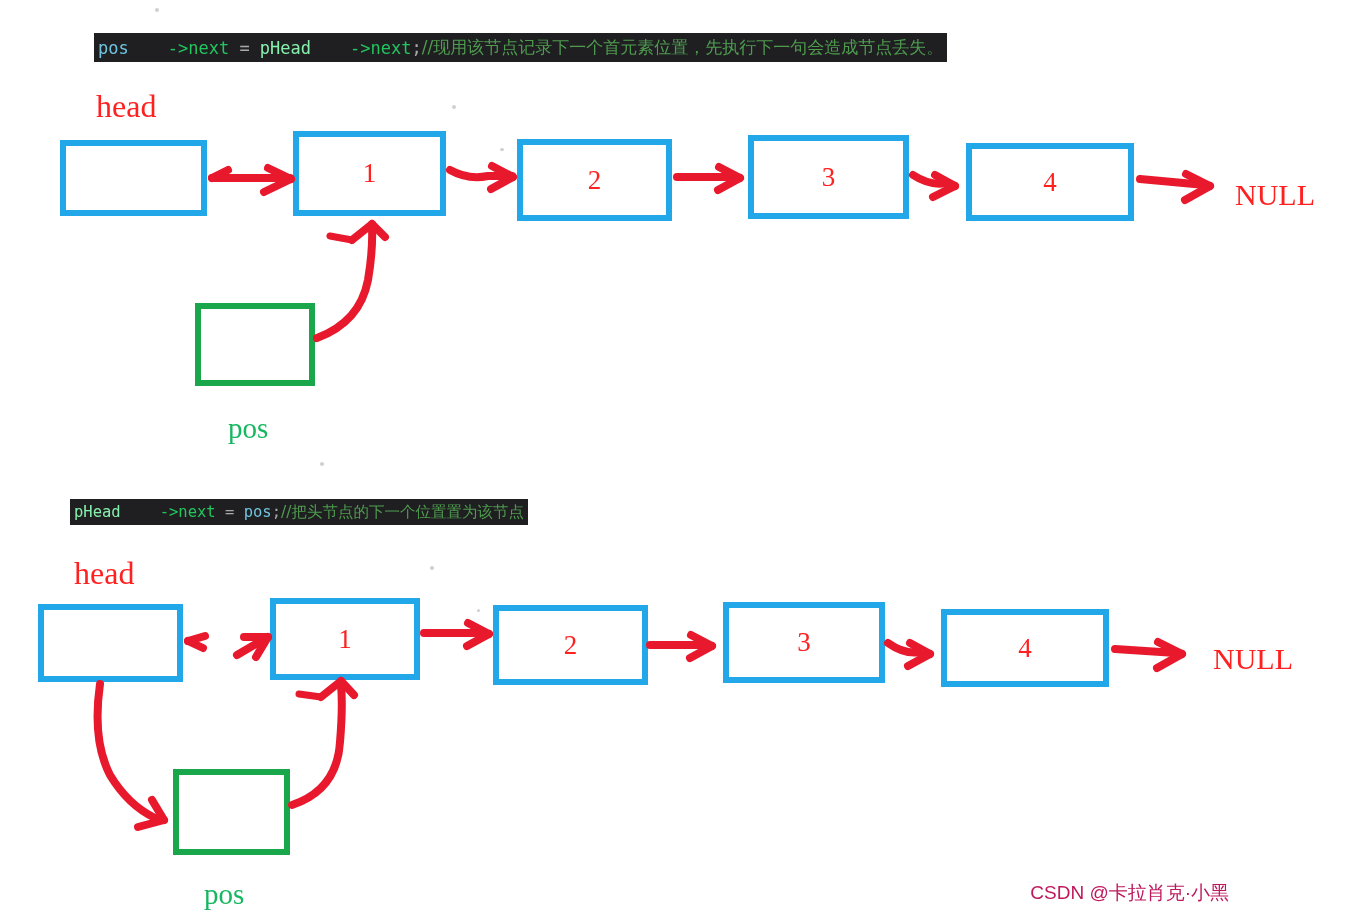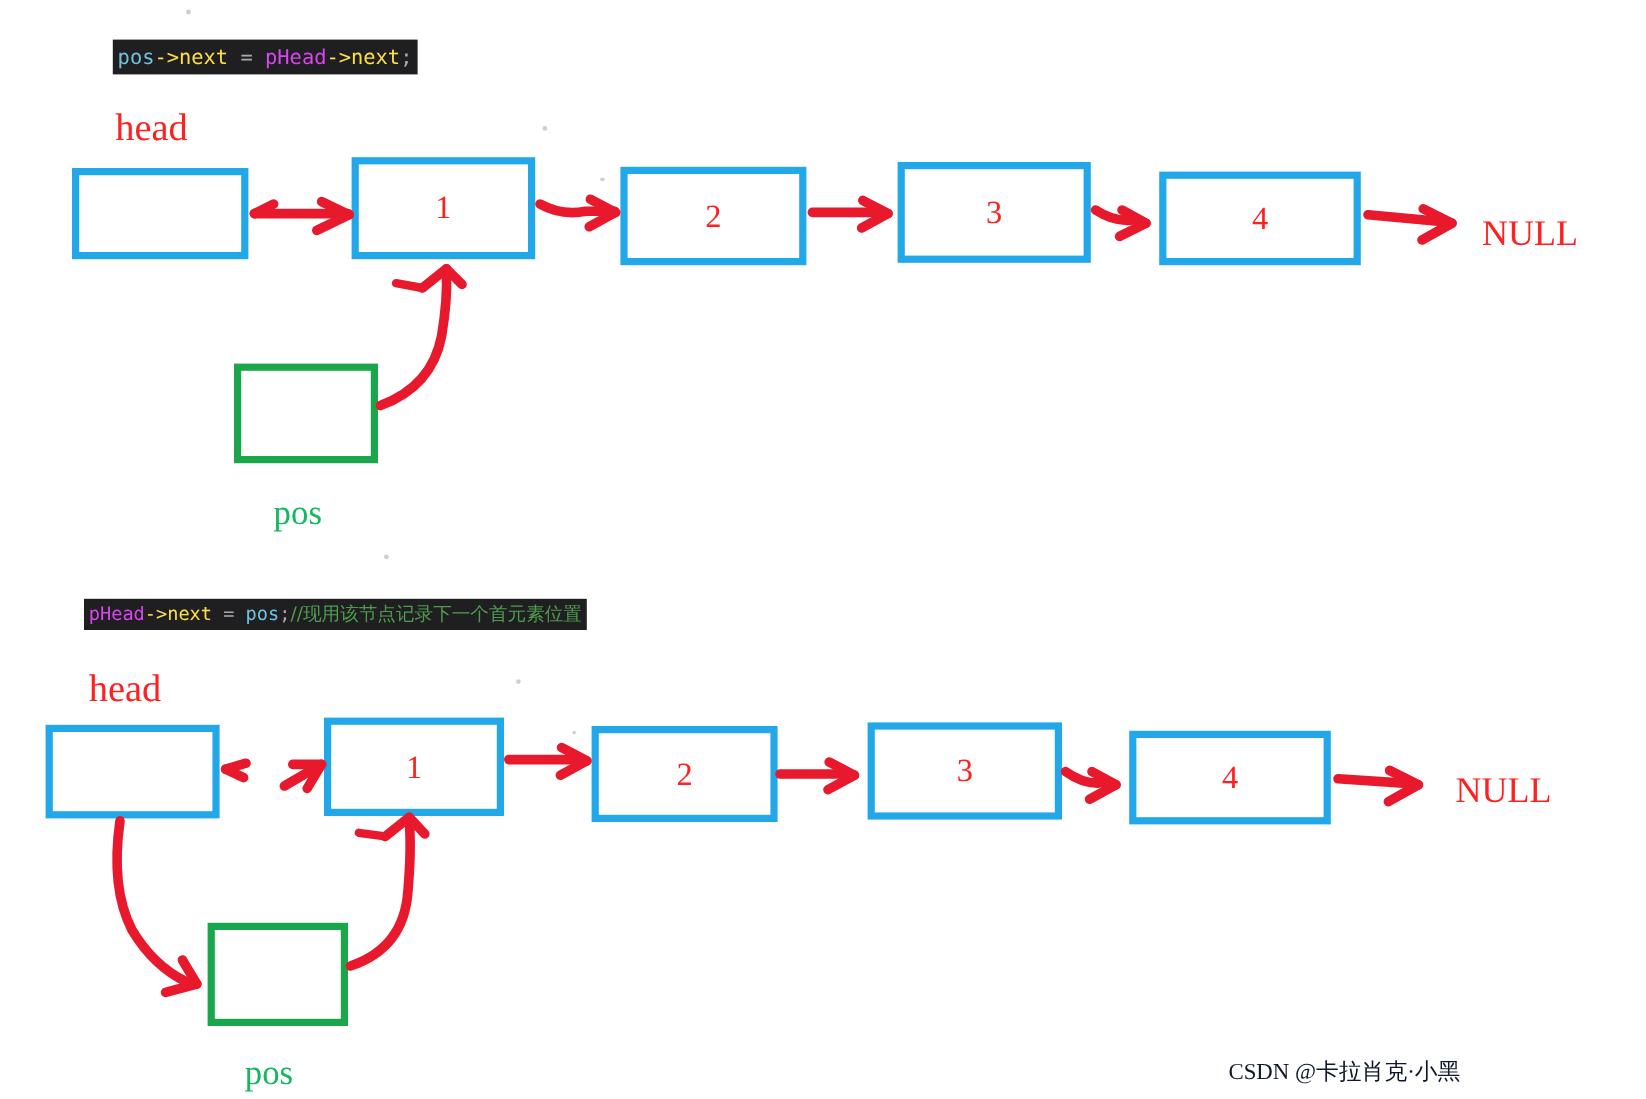--- a/index.html
+++ b/index.html
@@ -40,22 +40,22 @@
     font-size: 17px;
   }
   #code-bar-2 {
     left: 70px;
     top: 499px;
     height: 26px;
     padding: 0 4px;
     font-size: 15.5px;
   }
   .tok-var   { color: #6fc3df; }
-  .tok-ident { color: #d946ef; }
-  .tok-white { color: #fde047; }
+  .tok-ident { color: #86efac; }
+  .tok-white { color: #22c55e; margin-left: 39px; }
   .tok-op    { color: #a9a9a9; }
   .tok-comment { color: #4f9c4f; font-family: "DejaVu Sans", sans-serif; }
 
   
   .node-box {
     position: absolute;
     border: 6px solid #22a7e8;
     background: #ffffff;
     box-sizing: border-box;
     display: flex;
@@ -118,34 +118,34 @@
   
   .speck {
     position: absolute;
     background: #cfcfcf;
     border-radius: 50%;
   }
 
   
   #watermark {
     position: absolute;
-    right: 24px;
+    right: 12px;
     bottom: 10px;
-    color: #0f172a;
+    color: #be185d;
     font-size: 19px;
-    font-family: Liberation Serif, serif;
+    font-family: Liberation Sans, sans-serif;
     white-space: nowrap;
   }
 </style>
 </head>
 <body>
 
 <div class="stage">
 
-  <div class="code-bar" id="code-bar-1"><span class="tok-var">pos</span><span class="tok-white">-&gt;next</span><span class="tok-op"> = </span><span class="tok-ident">pHead</span><span class="tok-white">-&gt;next</span><span class="tok-op">;</span></div>
+  <div class="code-bar" id="code-bar-1"><span class="tok-var">pos</span><span class="tok-white">-&gt;next</span><span class="tok-op"> = </span><span class="tok-ident">pHead</span><span class="tok-white">-&gt;next</span><span class="tok-op">;</span><span class="tok-comment">//现用该节点记录下一个首元素位置，先执行下一句会造成节点丢失。</span></div>
 
   <div class="label-head" style="left:96px; top:90px;">head</div>
 
   <div class="node-box" id="s1-head-box" style="left:60px; top:140px; width:147px; height:76px;"></div>
 
   <div class="node-box" style="left:293px; top:131px; width:153px; height:85px;">
     <span class="node-val">1</span>
   </div>
 
   <div class="node-box" style="left:517px; top:139px; width:155px; height:82px;">
@@ -158,21 +158,21 @@
 
   <div class="node-box" style="left:966px; top:143px; width:168px; height:78px;">
     <span class="node-val">4</span>
   </div>
 
   <div class="label-null" style="left:1235px; top:180px;">NULL</div>
 
   <div class="pos-box" style="left:195px; top:303px; width:120px; height:83px;"></div>
   <div class="label-pos" style="left:228px; top:414px;">pos</div>
 
-  <div class="code-bar" id="code-bar-2"><span class="tok-ident">pHead</span><span class="tok-white">-&gt;next</span><span class="tok-op"> = </span><span class="tok-var">pos</span><span class="tok-op">;</span><span class="tok-comment">//现用该节点记录下一个首元素位置</span></div>
+  <div class="code-bar" id="code-bar-2"><span class="tok-ident">pHead</span><span class="tok-white">-&gt;next</span><span class="tok-op"> = </span><span class="tok-var">pos</span><span class="tok-op">;</span><span class="tok-comment">//把头节点的下一个位置置为该节点</span></div>
 
   <div class="label-head" style="left:74px; top:557px;">head</div>
 
   <div class="node-box" style="left:38px; top:604px; width:145px; height:78px;"></div>
 
   <div class="node-box" style="left:270px; top:598px; width:150px; height:82px;">
     <span class="node-val">1</span>
   </div>
 
   <div class="node-box" style="left:493px; top:605px; width:155px; height:80px;">

